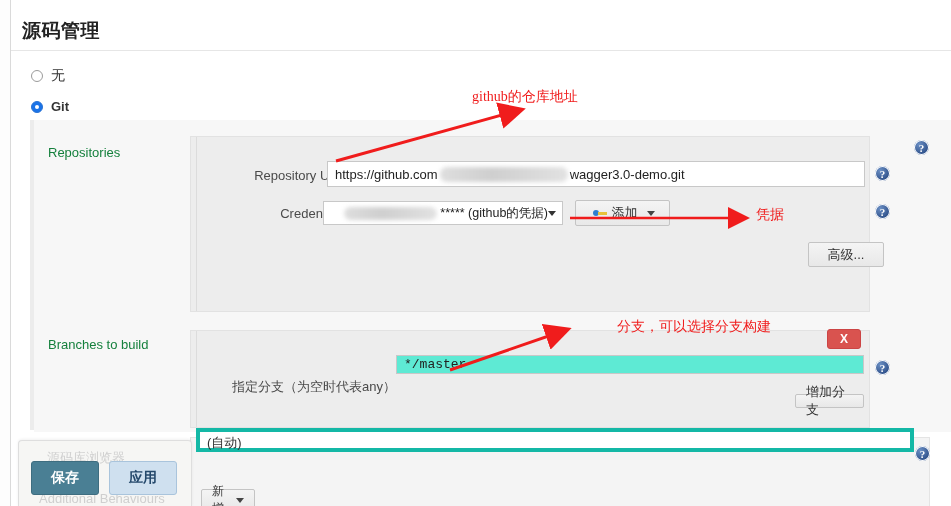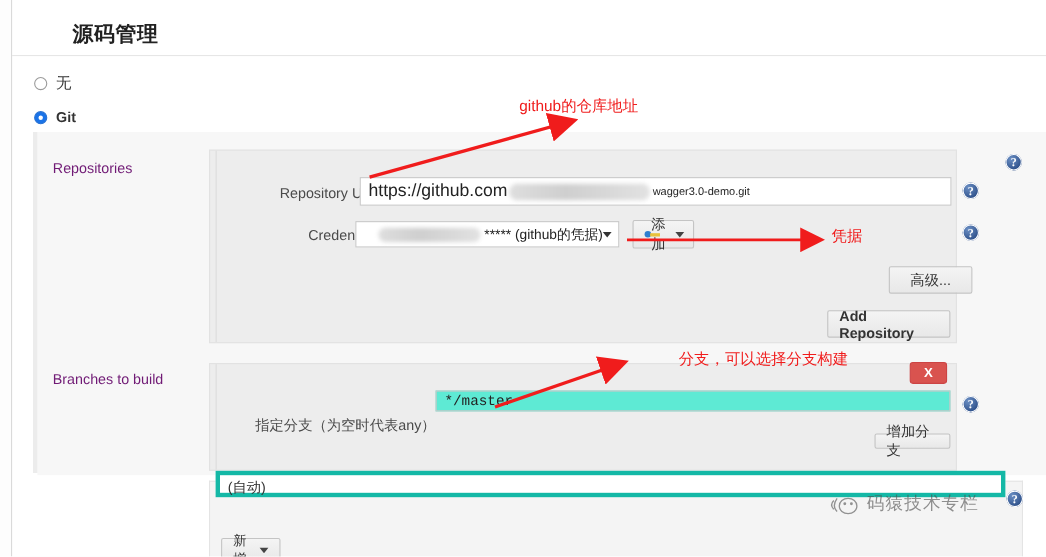--- a/index.html
+++ b/index.html
@@ -16,21 +16,20 @@
   }
   
   .left-rail {
     position: absolute; left: 0; top: 0; width: 10px; height: 506px;
     background: #fdfdfd; border-right: 1px solid #dadada;
   }
   .page-title {
     position: absolute; left: 22px; top: 18px;
     font-size: 19px; font-weight: bold; color: #222;
     letter-spacing: .5px;
-    margin-left: 44px;
   }
   .title-rule {
     position: absolute; left: 11px; top: 50px; width: 940px; height: 1px;
     background: #e6e6e6;
   }
   
   .radio-row { position: absolute; display: flex; align-items: center; gap: 8px; }
   .radio-outer {
     width: 12px; height: 12px; border-radius: 50%;
     border: 1px solid #9b9b9b; background: #fff; box-sizing: border-box;
@@ -48,21 +47,21 @@
   .group-rail {
     position: absolute; left: 30px; top: 120px; width: 4px; height: 310px;
     background: #ececec;
   }
   .section-bg {
     position: absolute; background: #f7f7f7;
   }
 
   
   .section-label {
-    position: absolute; font-size: 13px; color: #701a75;
+    position: absolute; font-size: 13px; color: #15803d;
   }
   .panel {
     position: absolute; background: #ededed;
     border: 1px solid #e2e2e2; box-sizing: border-box;
   }
   .panel-inner-rule {
     position: absolute; background: #dcdcdc; width: 1px;
   }
   .field-label {
     position: absolute; font-size: 13px; color: #4a4a4a; text-align: right;
@@ -210,46 +209,43 @@
   <div class="section-bg" style="left:34px; top:120px; width:917px; height:312px;"></div>
   <div class="group-rail"></div>
 
   <div class="section-label" style="left:48px; top:145px;">Repositories</div>
 
   <div class="panel" style="left:190px; top:136px; width:680px; height:176px;"></div>
   <div class="panel-inner-rule" style="left:196px; top:137px; height:174px;"></div>
 
   <div class="field-label" style="left:150px; top:168px; width:196px;">Repository URL</div>
   <div style="position:absolute; left:327px; top:161px; width:538px; height:26px; box-sizing:border-box; border:1px solid #c8c8c8; background:#fff; display:flex; align-items:center; padding:0 7px; overflow:hidden;">
-    <span style="font-size:16px;color:#222;white-space:nowrap;">https://github.com</span>
+    <span style="font-size:13px;color:#222;white-space:nowrap;">https://github.com</span>
     <span class="blurred" style="width:128px; height:15px; margin:0 2px;"></span>
-    <span style="font-size:10px;color:#222;white-space:nowrap;">wagger3.0-demo.git</span>
+    <span style="font-size:13px;color:#222;white-space:nowrap;">wagger3.0-demo.git</span>
   </div>
   <div class="help" style="left:875px; top:166px;">?</div>
 
   <div class="field-label" style="left:150px; top:206px; width:196px;">Credentials</div>
   <div class="select-wrap" style="left:323px; top:201px; width:240px;">
     <span class="blurred" style="width:105px; height:13px; margin-right:3px;"></span>
     <span class="sel-text">***** (github的凭据)</span>
     <span class="chev"></span>
   </div>
 
-  <div class="btn split" style="left:575px; top:200px; width:56px; height:26px;">
+  <div class="btn split" style="left:575px; top:200px; width:95px; height:26px;">
     <span class="key-icon"></span>
     <span>添加</span>
     <span class="caret"></span>
   </div>
   <div class="help" style="left:875px; top:204px;">?</div>
 
   <div class="btn" style="left:808px; top:242px; width:76px; height:25px;">
     <span>高级...</span>
   </div>
-  <div class="btn" style="left:752px; top:282px; width:112px; height:25px;">
-    <span style="font-weight:bold;">Add Repository</span>
-  </div>
 
   <div class="help" style="left:914px; top:140px;">?</div>
 
   <div class="section-label" style="left:48px; top:337px;">Branches to build</div>
 
   <div class="panel" style="left:190px; top:330px; width:680px; height:98px;"></div>
   <div class="panel-inner-rule" style="left:196px; top:331px; height:96px;"></div>
 
   <div class="btn-x" style="left:827px; top:329px; width:34px; height:20px;">X</div>
 
@@ -262,44 +258,38 @@
   </div>
 
   <div class="auto-panel"></div>
   <div class="auto-input">(自动)</div>
 
   <div class="btn" style="left:201px; top:489px; width:54px; height:22px;">
     <span style="font-size:12px;">新增</span>
     <span class="caret"></span>
   </div>
 
+  <div class="float-bar">
+    <div class="ghost-text" style="left:28px; top:8px;">源码库浏览器</div>
+    <div class="ghost-text" style="left:20px; top:50px;">Additional Behaviours</div>
+    <div class="btn-save" style="left:12px; top:20px; width:68px; height:34px;">保存</div>
+    <div class="btn-apply" style="left:90px; top:20px; width:68px; height:34px;">应用</div>
+  </div>
 
   <div class="help" style="left:915px; top:446px;">?</div>
 
-  <div class="watermark">
-    <span class="wm-mark">
-      <svg viewBox="0 0 30 20" width="30" height="20" aria-hidden="true">
-        <ellipse cx="19" cy="11" rx="8" ry="7" fill="none" stroke="#555" stroke-width="1.2"></ellipse>
-        <circle cx="16" cy="9" r="1.3" fill="#555"></circle>
-        <circle cx="22" cy="9" r="1.3" fill="#555"></circle>
-        <path d="M6 6 q-4 4 0 8" fill="none" stroke="#555" stroke-width="1.2"></path>
-        <path d="M9 4 q-5 7 0 12" fill="none" stroke="#555" stroke-width="1.2"></path>
-      </svg>
-    </span>
-    <span class="wm-text">码猿技术专栏</span>
-  </div>
 
   <svg class="arrows">
     <defs>
       <marker id="ah" markerWidth="9" markerHeight="9" refX="7" refY="4.5" orient="auto">
         <path d="M0,0 L9,4.5 L0,9 z" fill="#f01c1c"></path>
       </marker>
     </defs>
     <line x1="336" y1="161" x2="520" y2="110" stroke="#f01c1c" stroke-width="3" marker-end="url(#ah)"></line>
     <line x1="570" y1="218" x2="745" y2="218" stroke="#f01c1c" stroke-width="2.5" marker-end="url(#ah)"></line>
     <line x1="450" y1="370" x2="566" y2="330" stroke="#f01c1c" stroke-width="3" marker-end="url(#ah)"></line>
   </svg>
 
-  <div class="annot" style="left:472px; top:88px;">github的仓库地址</div>
+  <div class="annot" style="left:472px; top:88px;font-family:Liberation Serif, serif;">github的仓库地址</div>
   <div class="annot" style="left:756px; top:206px;">凭据</div>
   <div class="annot" style="left:575px; top:318px;margin-left:42px;">分支，可以选择分支构建</div>
 
 </div>
 
 </body></html>

